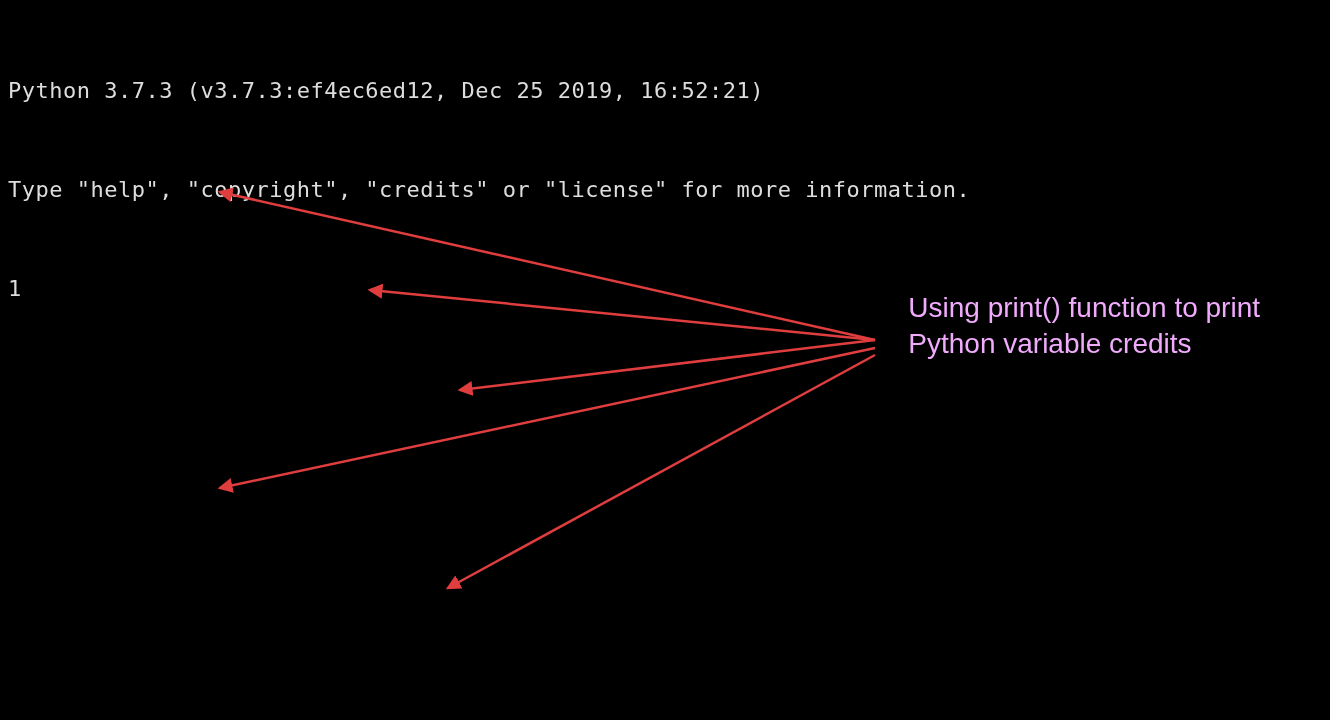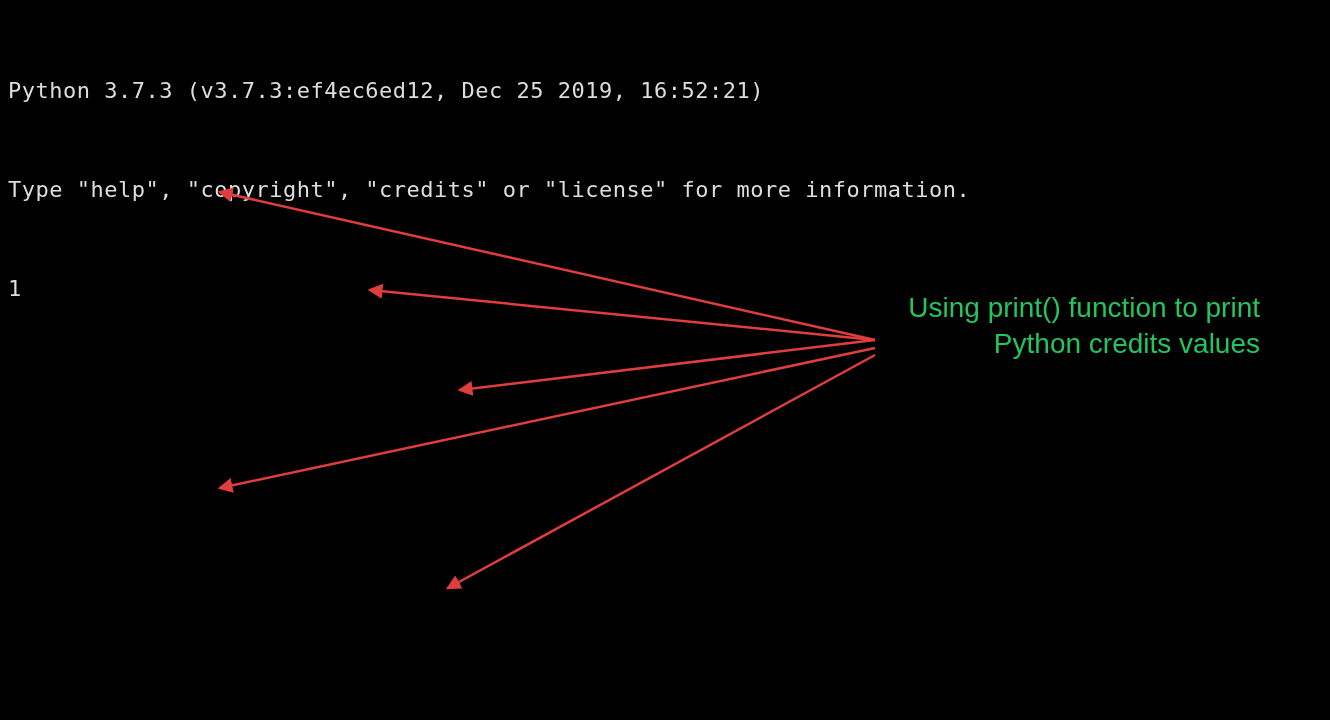--- a/index.html
+++ b/index.html
@@ -31,24 +31,24 @@
       font-weight: bold;
     }
     .prompt-tilde {
       color: #46d6c9;
       font-weight: bold;
     }
     .annotation {
       position: absolute;
       right: 70px;
       top: 290px;
-      color: #22c55e;
+      color: #f0abfc;
       font-family: -apple-system, 'Helvetica Neue', Arial, sans-serif;
       font-size: 28px;
-      text-align: right;
+      text-align: left;
       line-height: 1.3;
       letter-spacing: 0;
     }
     svg.arrows {
       position: absolute;
       top: 0;
       left: 0;
       width: 1330px;
       height: 720px;
       pointer-events: none;
@@ -71,21 +71,21 @@
   
   
   
   
   
   
 </div>
 
 <div class="annotation">
   <div>Using print() function to print</div>
-  <div>Python credits values</div>
+  <div>Python variable credits</div>
 </div>
 
 <svg class="arrows">
   <defs>
     <marker id="arrowhead" markerWidth="6" markerHeight="6" refX="5" refY="3" orient="auto">
       <polygon points="0 0, 6 3, 0 6" fill="#e03e3e"></polygon>
     </marker>
   </defs>
   <line x1="875" y1="340" x2="220" y2="192" stroke="#e03e3e" stroke-width="2.5" marker-end="url(#arrowhead)"></line>
   <line x1="875" y1="340" x2="370" y2="290" stroke="#e03e3e" stroke-width="2.5" marker-end="url(#arrowhead)"></line>

